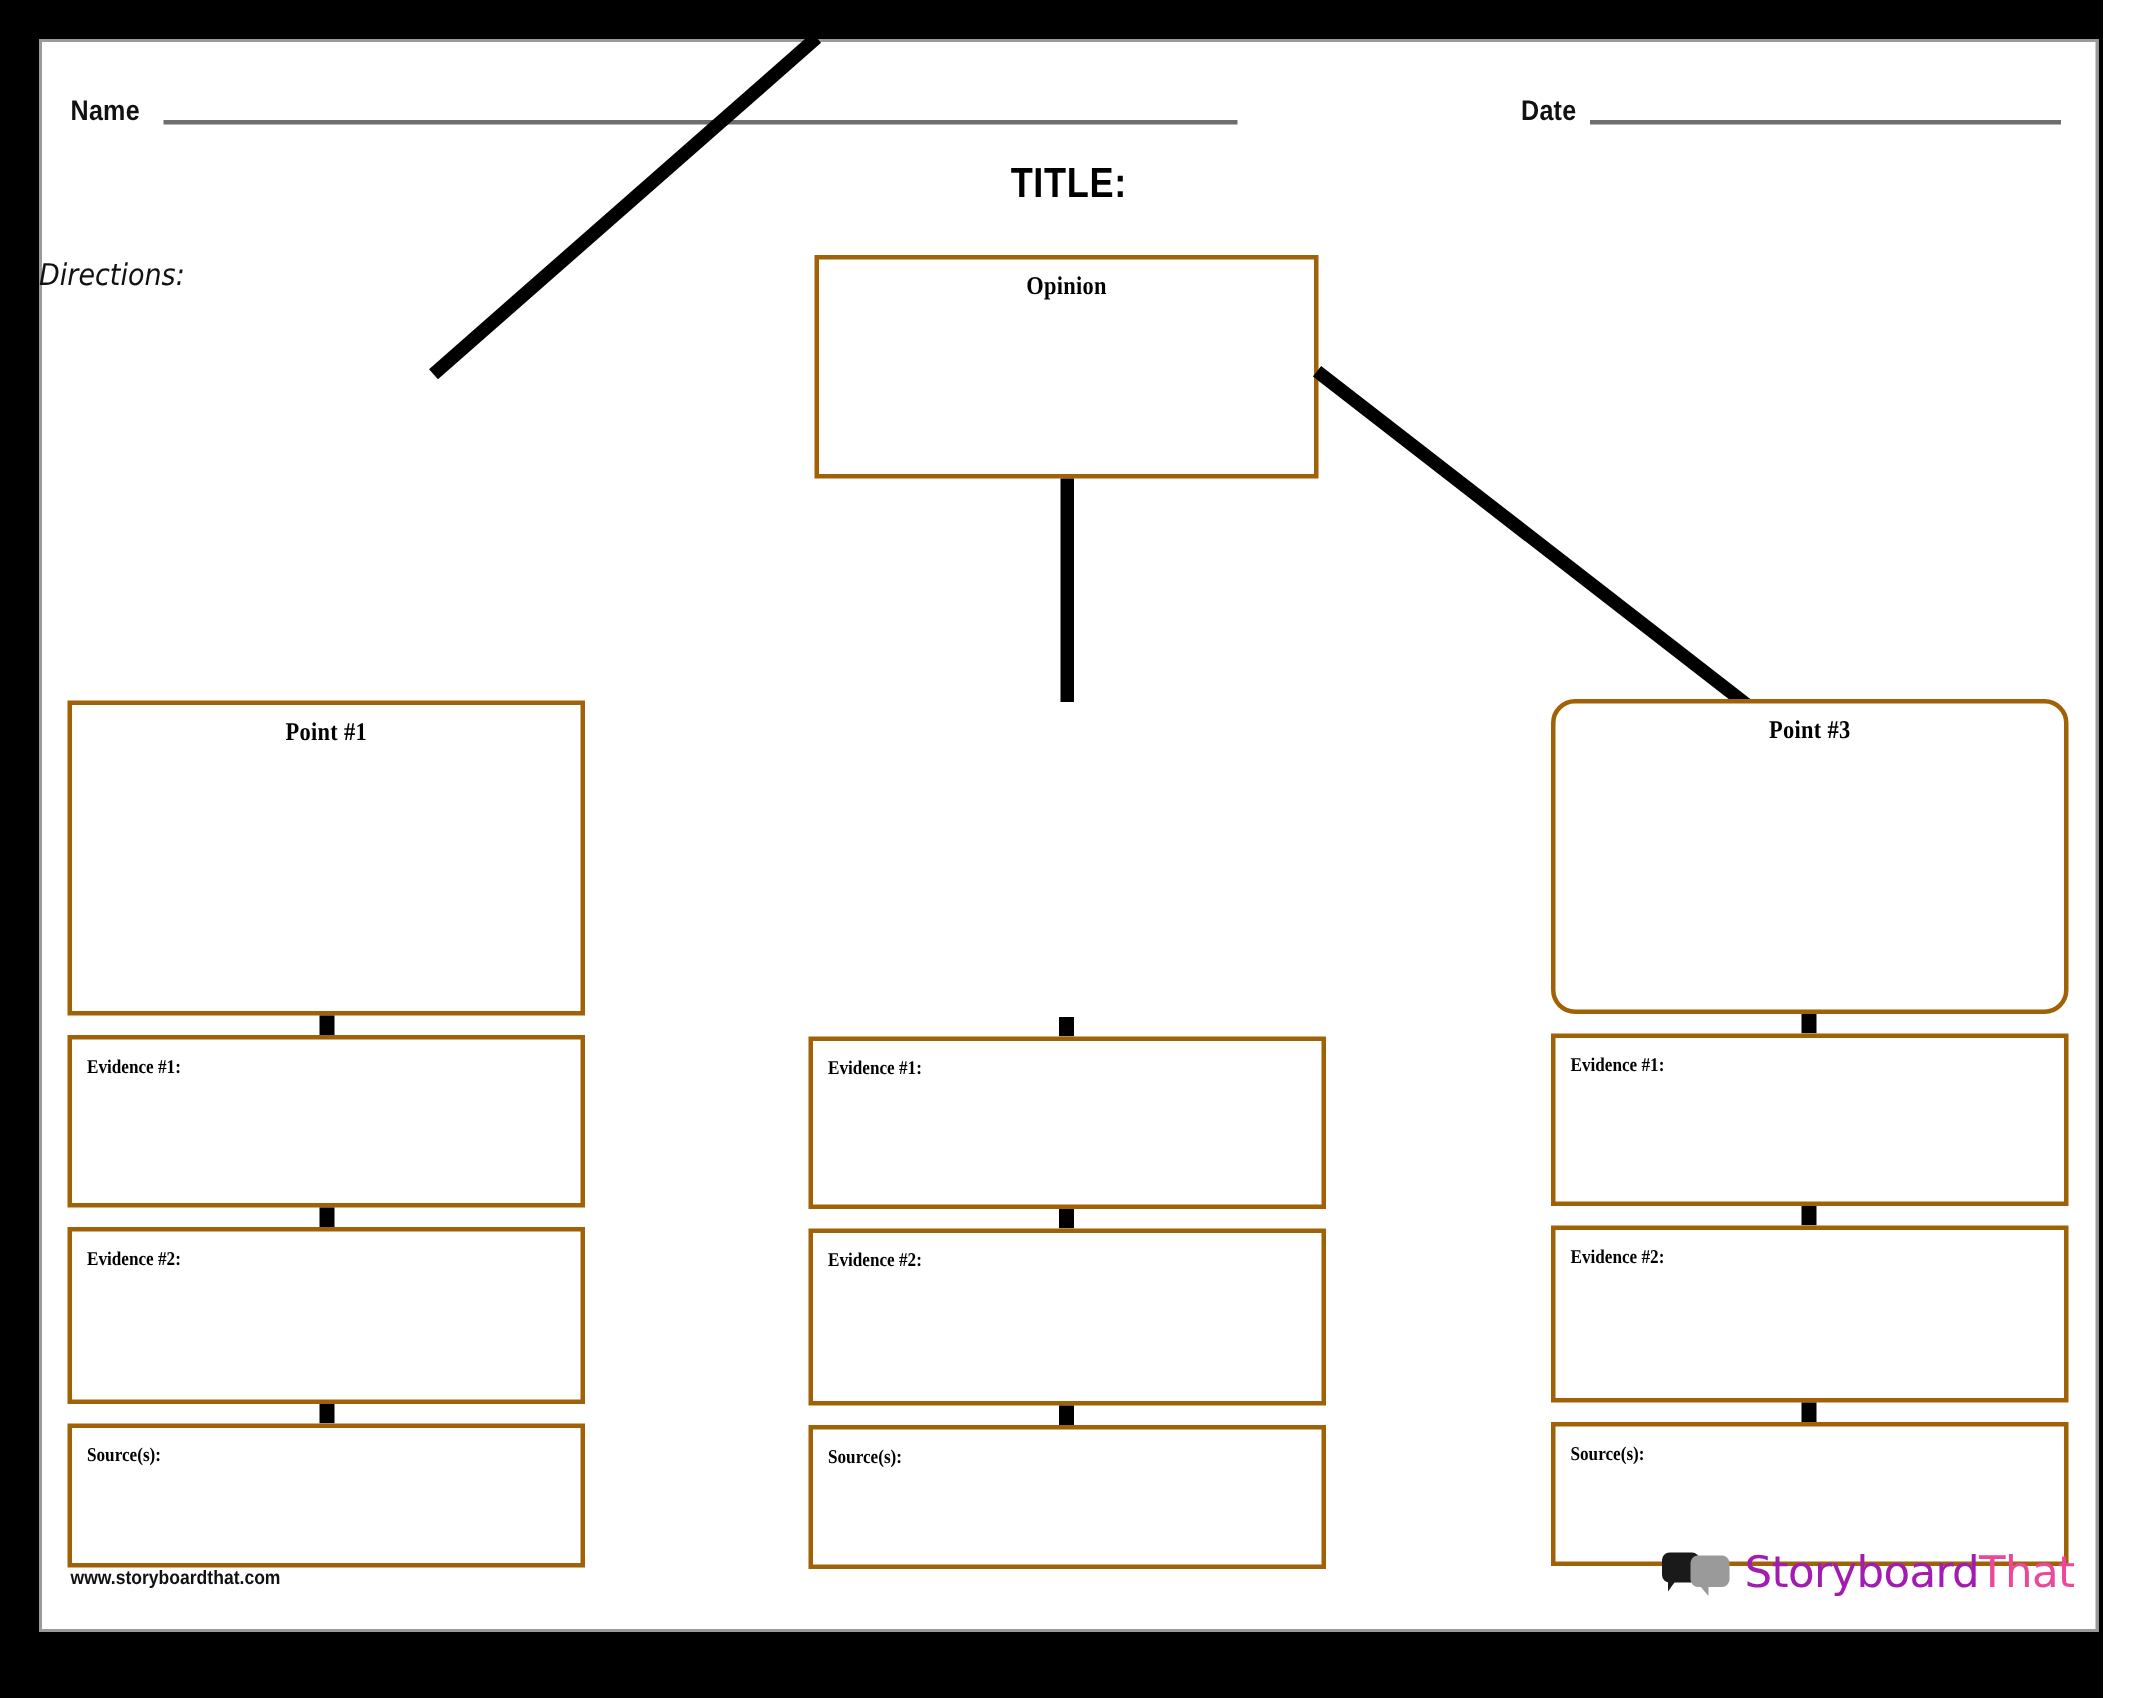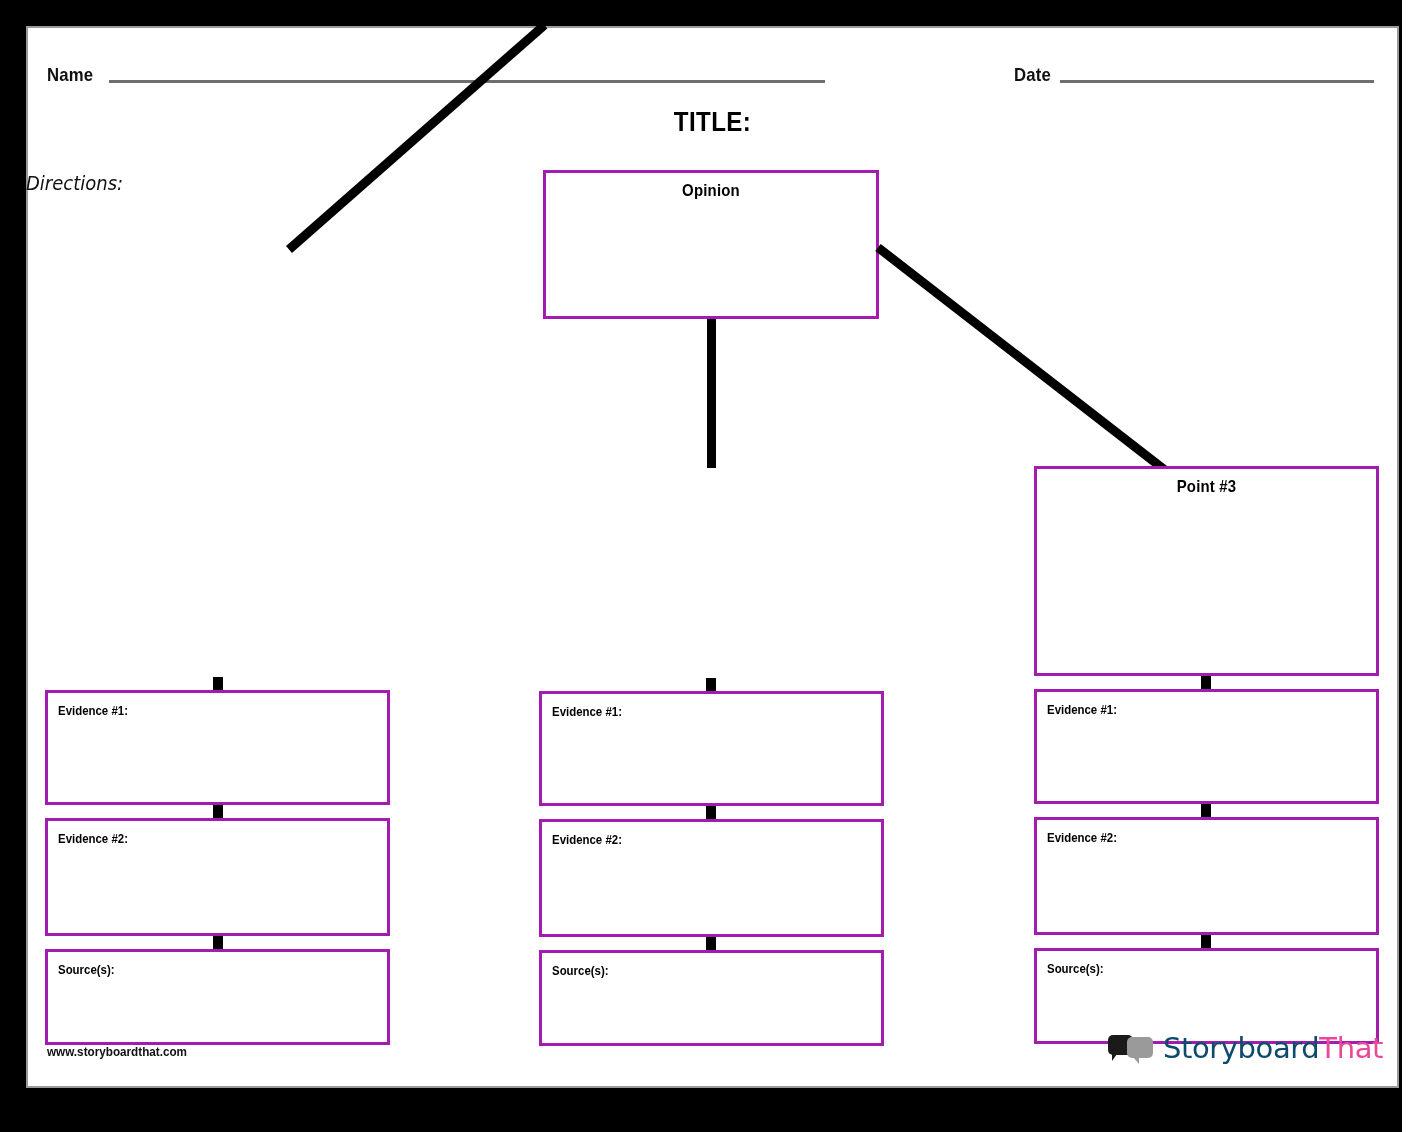--- a/index.html
+++ b/index.html
@@ -75,22 +75,23 @@
     color: #111111;
     transform: scaleX(0.9);
     transform-origin: left center;
     white-space: nowrap;
   }
 
   
   .box {
     position: absolute;
     background: #ffffff;
-    border: 3px solid #a21caf;
+    border: 3px solid #a16207;
     box-sizing: border-box;
+    font-family: Liberation Serif, serif;
   }
   .box-title {
     position: absolute;
     left: 0;
     right: 0;
     top: 8px;
     text-align: center;
     font-size: 17px;
     font-weight: bold;
     color: #000000;
@@ -182,21 +183,21 @@
     bottom: -6px;
     width: 0; height: 0;
     border-right: 6px solid #9a9a9a;
     border-bottom: 7px solid transparent;
   }
   .logo-word {
     font-size: 29px;
     letter-spacing: -0.4px;
     font-family: "DejaVu Sans", sans-serif;
   }
-  .logo-dark { color: #0c4a6e; }
+  .logo-dark { color: #a21caf; }
   .logo-gray { color: #ec4899; }
 </style>
 </head>
 <body>
 
 <div id="page">
   <div id="sheet">
 
     <div class="field-label" id="name-label">Name</div>
     <div class="field-rule" id="name-rule"></div>
@@ -213,20 +214,23 @@
     </div>
 
     <div class="diag" style="left:263px; top:219px; width:340px; height:9px;
                 transform: rotate(-41.3deg); transform-origin:left center;"></div>
 
     <div class="tab" style="left:681px; top:293px; width:9px; height:149px;"></div>
 
     <div class="diag" style="left:852px; top:217px; width:366px; height:9px;
                 transform: rotate(37.8deg); transform-origin:left center;"></div>
 
+    <div class="box" style="left:19px; top:441px; width:345px; height:210px;">
+      <div class="box-title">Point #1</div>
+    </div>
 
     <div class="tab" style="left:187px; top:651px; width:10px; height:13px;"></div>
 
     <div class="box" style="left:19px; top:664px; width:345px; height:115px;">
       <div class="box-label">Evidence #1:</div>
     </div>
 
     <div class="tab" style="left:187px; top:779px; width:10px; height:13px;"></div>
 
     <div class="box" style="left:19px; top:792px; width:345px; height:118px;">
@@ -251,21 +255,21 @@
     <div class="box" style="left:513px; top:793px; width:345px; height:118px;">
       <div class="box-label">Evidence #2:</div>
     </div>
 
     <div class="tab" style="left:680px; top:911px; width:10px; height:13px;"></div>
 
     <div class="box" style="left:513px; top:924px; width:345px; height:96px;">
       <div class="box-label">Source(s):</div>
     </div>
 
-    <div class="box" style="left:1008px; top:440px; width:345px; height:210px;">
+    <div class="box" style="left:1008px; top:440px; width:345px; height:210px;border-radius:16px;">
       <div class="box-title">Point #3</div>
     </div>
 
     <div class="tab" style="left:1175px; top:650px; width:10px; height:13px;"></div>
 
     <div class="box" style="left:1008px; top:663px; width:345px; height:115px;">
       <div class="box-label">Evidence #1:</div>
     </div>
 
     <div class="tab" style="left:1175px; top:778px; width:10px; height:13px;"></div>

